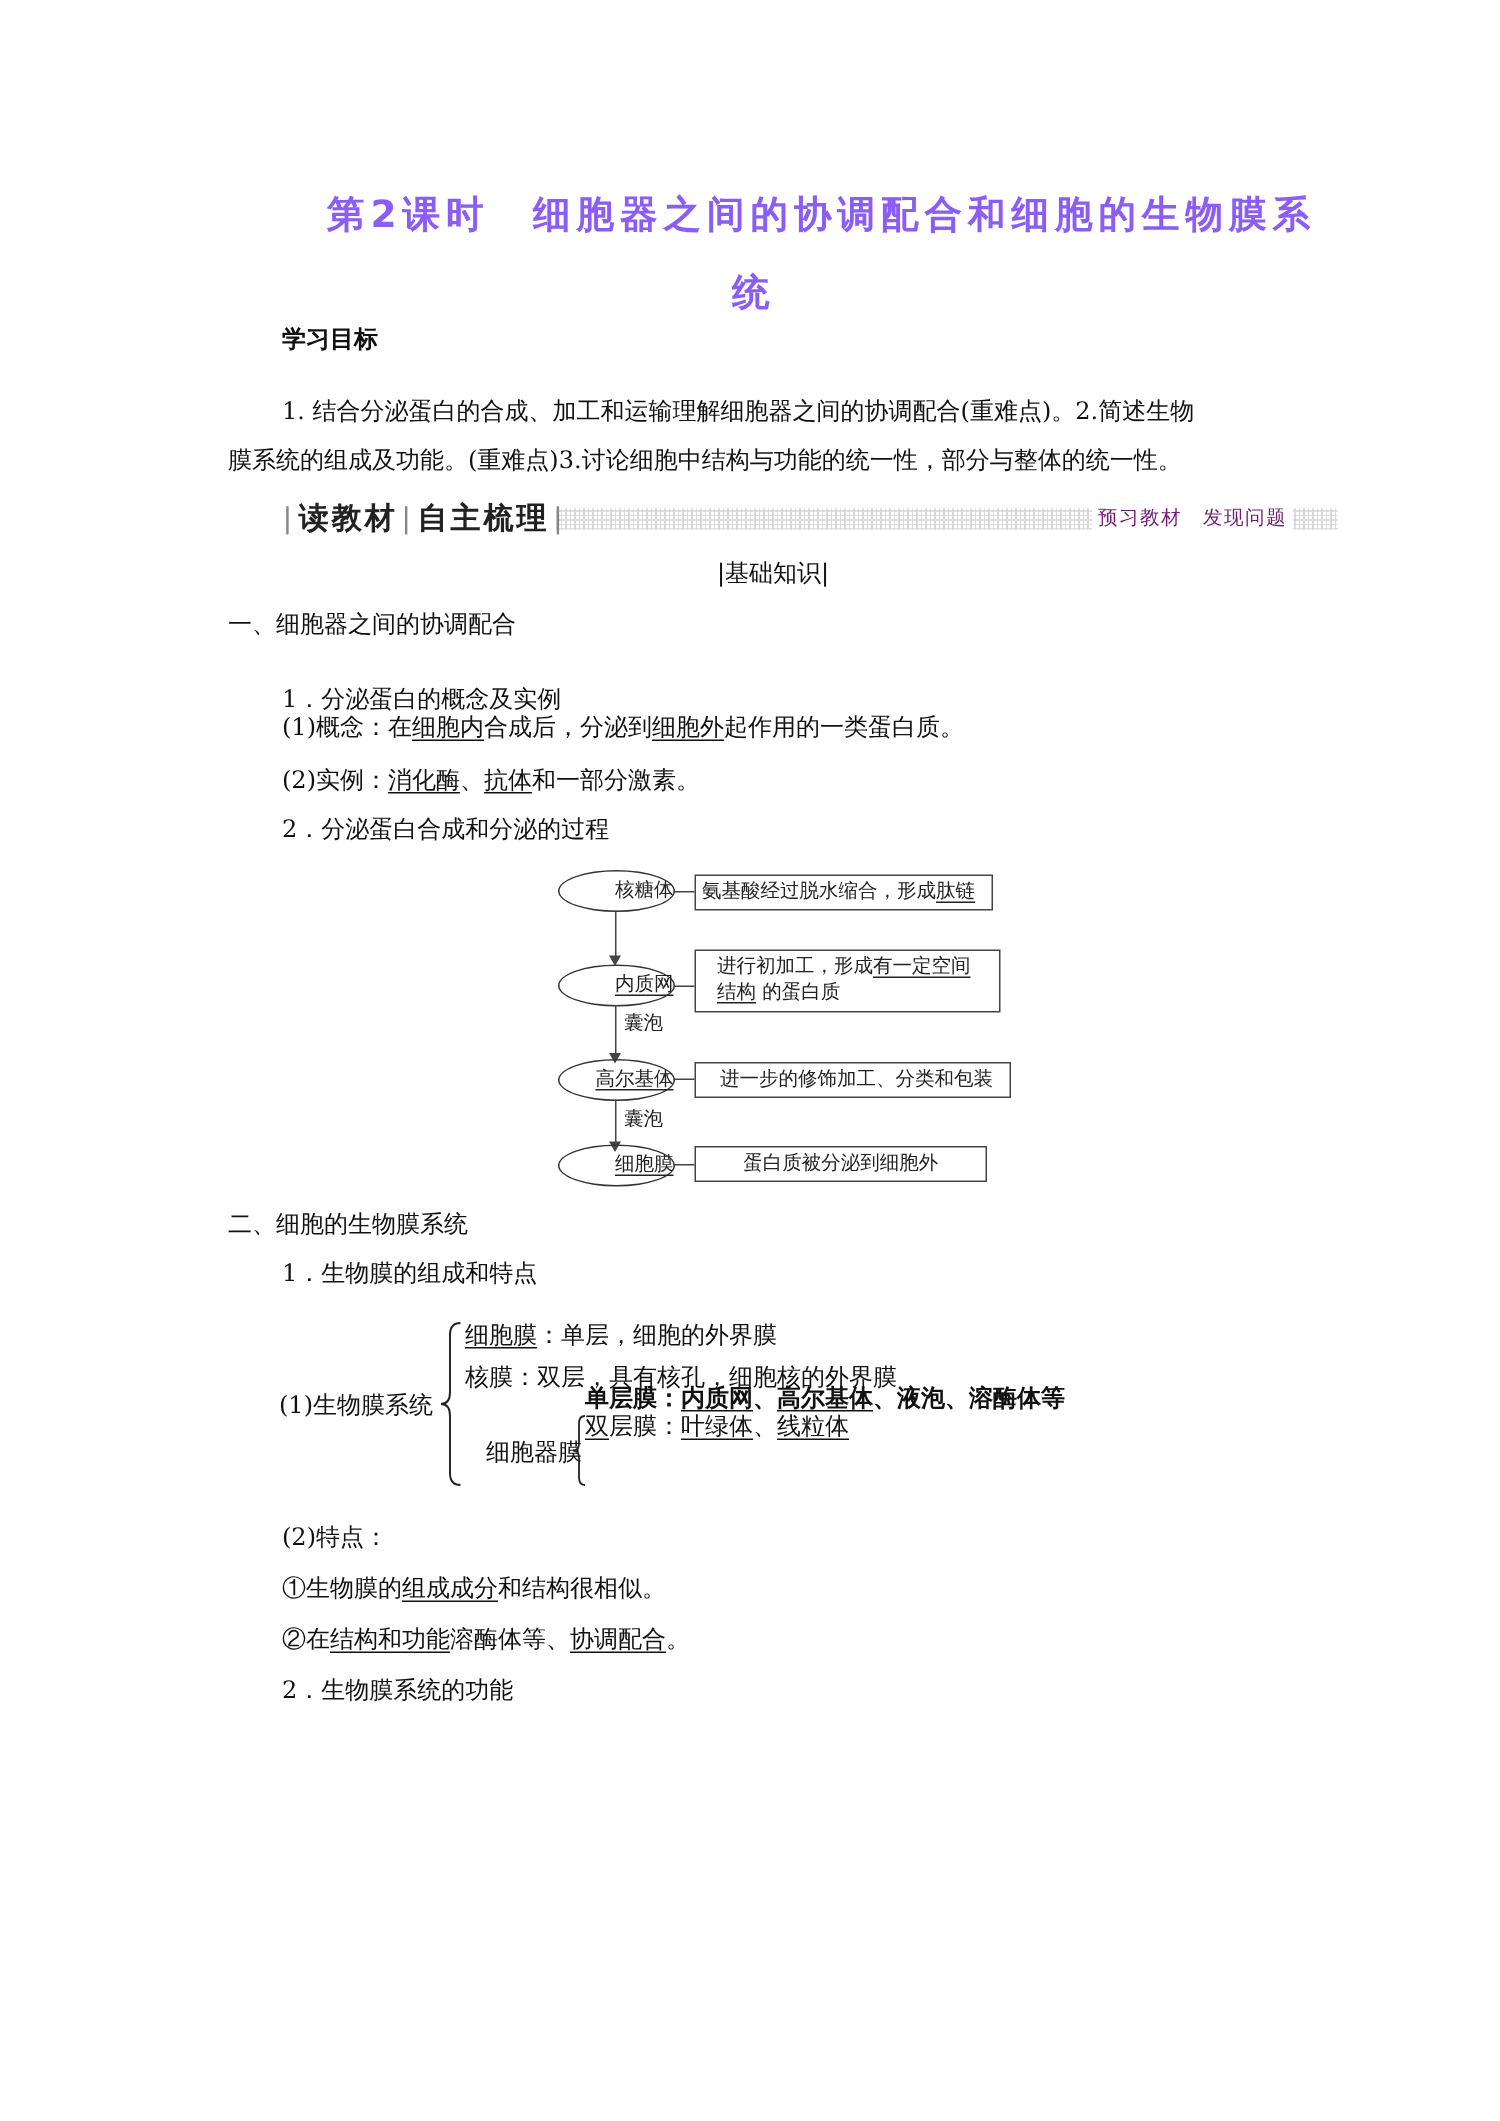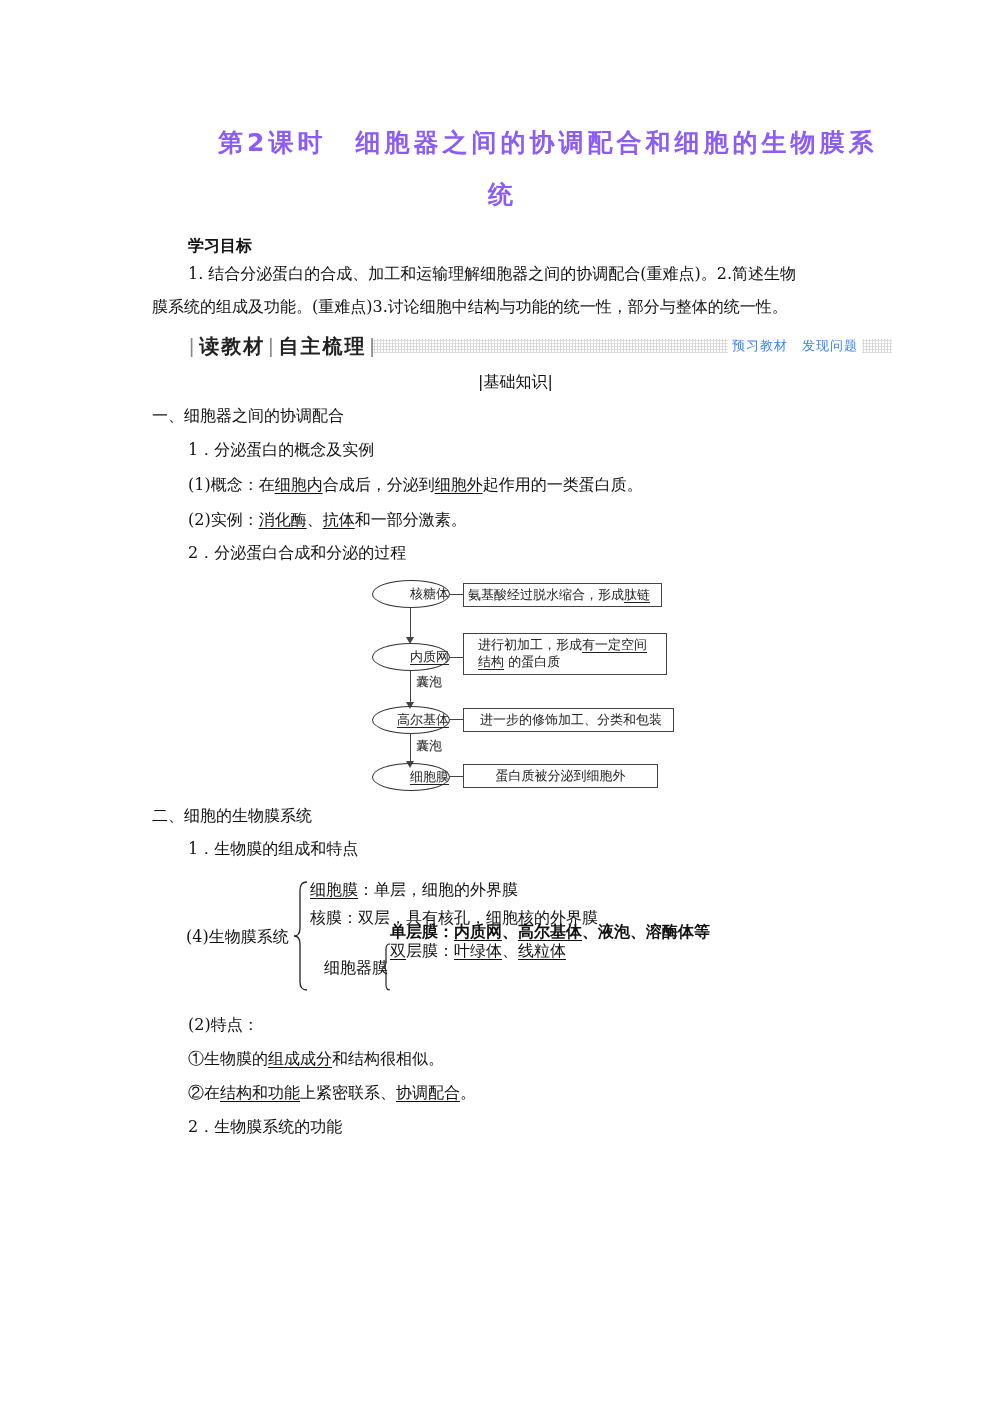--- a/index.html
+++ b/index.html
@@ -10,50 +10,50 @@
   .txt { font-size:16px; line-height:20px; }
   .bold { font-family:"DejaVu Sans","Liberation Sans",sans-serif; font-weight:bold; }
   .u { text-decoration:underline; text-underline-offset:3px; }
   .banner { left:186px; top:333px; width:706px; height:26px; }
   .banner-left { position:absolute; left:0; top:0; height:26px; font-family:Liberation Sans, sans-serif; font-weight:bold; font-size:20px; line-height:26px; letter-spacing:2px; color:#222; }
   .banner-left .sep { font-weight:normal; color:#888; margin:0 3px; }
   .banner-dots { position:absolute; left:185px; right:0; top:6px; height:14px;
     background-image:repeating-linear-gradient(90deg,#cfcfcf 0 1px,transparent 1px 3px),
                      repeating-linear-gradient(0deg,#d8d8d8 0 1px,transparent 1px 3px);
     opacity:0.8; }
-  .banner-right { position:absolute; right:30px; top:3px; background:#fff; padding:0 4px; font-family:"DejaVu Sans","Liberation Sans",sans-serif; font-size:13px; color:#3b82f6; line-height:20px; letter-spacing:1px; }
+  .banner-right { position:absolute; right:30px; top:3px; background:#fff; padding:0 4px; font-family:"DejaVu Sans","Liberation Sans",sans-serif; font-size:13px; color:#701a75; line-height:20px; letter-spacing:1px; }
   .oval { position:absolute; border:1.4px solid #333; border-radius:50%; width:76px; height:26px; text-align:right; font-size:13px; line-height:26px; color:#222; }
   .box { position:absolute; border:1.2px solid #444; font-size:13px; color:#222; }
   .hline { position:absolute; height:0; border-top:1.2px solid #444; }
   .vline { position:absolute; width:0; border-left:1.2px solid #444; }
   .arrowhead { position:absolute; width:0; height:0; border-left:4px solid transparent; border-right:4px solid transparent; border-top:7px solid #444; }
   .small { font-size:13px; color:#222; }
 </style>
 </head>
 <body>
 
 <div class="abs title" style="left:218px; top:126px;">第2课时　细胞器之间的协调配合和细胞的生物膜系</div>
 <div class="abs title" style="left:488px; top:178px;">统</div>
 
-<div class="abs txt bold" style="left:188px; top:236px;">学习目标</div>
+<div class="abs txt bold" style="left:188px; top:216px;">学习目标</div>
 <div class="abs txt" style="left:188px; top:264px;">1. 结合分泌蛋白的合成、加工和运输理解细胞器之间的协调配合(重难点)。2.简述生物</div>
 <div class="abs txt" style="left:152px; top:297px;">膜系统的组成及功能。(重难点)3.讨论细胞中结构与功能的统一性，部分与整体的统一性。</div>
 
 <div class="abs banner">
   <div class="banner-dots"></div>
   <div class="banner-left">
     <span class="sep">|</span><span>读教材</span><span class="sep">|</span><span>自主梳理</span><span class="sep">|</span>
   </div>
   <div class="banner-right">预习教材　发现问题</div>
 </div>
 
 <div class="abs txt bold" style="left:478px; top:372px; font-weight:normal;">|基础知识|</div>
 
 <div class="abs txt bold" style="left:152px; top:406px; font-weight:normal;text-align:right;">一、细胞器之间的协调配合</div>
-<div class="abs txt" style="left:188px; top:440px;">1．分泌蛋白的概念及实例</div>
+<div class="abs txt" style="left:188px; top:456px;">1．分泌蛋白的概念及实例</div>
 <div class="abs txt" style="left:188px; top:475px;">
   <span>(1)概念：在</span><span class="u">细胞内</span><span>合成后，分泌到</span><span class="u">细胞外</span><span>起作用的一类蛋白质。</span>
 </div>
 <div class="abs txt" style="left:188px; top:510px;">
   <span>(2)实例：</span><span class="u">消化酶</span><span>、</span><span class="u">抗体</span><span>和一部分激素。</span>
 </div>
 <div class="abs txt" style="left:188px; top:543px;">2．分泌蛋白合成和分泌的过程</div>
 
 <div>
 
@@ -83,21 +83,21 @@
   <div class="abs small" style="left:416px; top:737px;">囊泡</div>
 
   <div class="oval" style="left:372px; top:763px;"><span class="u">细胞膜</span></div>
   <div class="hline" style="left:449px; top:776px; width:14px;"></div>
   <div class="box" style="left:463px; top:764px; width:193px; height:22px; line-height:22px; text-align:center;">蛋白质被分泌到细胞外</div>
 </div>
 
 <div class="abs txt" style="left:152px; top:806px;">二、细胞的生物膜系统</div>
 <div class="abs txt" style="left:188px; top:839px;">1．生物膜的组成和特点</div>
 
-<div class="abs txt" style="left:186px; top:927px;">(4)生物膜系统</div>
+<div class="abs txt" style="left:186px; top:927px;">(1)生物膜系统</div>
 
 <svg class="abs" style="left:292px; top:880px;" width="18" height="112">
   <path d="M15 2 Q8 2 8 10 L8 48 Q8 56 2 56 Q8 56 8 64 L8 102 Q8 110 15 110" fill="none" stroke="#222" stroke-width="1.3"></path>
 </svg>
 <div class="abs txt" style="left:310px; top:880px;">
   <span class="u">细胞膜</span><span>：单层，细胞的外界膜</span>
 </div>
 <div class="abs txt" style="left:310px; top:908px;">核膜：双层，具有核孔，细胞核的外界膜</div>
 <div class="abs txt" style="left:310px; top:958px;margin-left:14px;">细胞器膜</div>
 
@@ -109,15 +109,15 @@
 </div>
 <div class="abs txt" style="left:390px; top:922px;font-weight:bold;">
   <span>单层膜：</span><span class="u">内质网</span><span>、</span><span class="u">高尔基体</span><span>、液泡、溶酶体等</span>
 </div>
 
 <div class="abs txt" style="left:188px; top:1015px;">(2)特点：</div>
 <div class="abs txt" style="left:188px; top:1049px;">
   <span>①生物膜的</span><span class="u">组成成分</span><span>和结构很相似。</span>
 </div>
 <div class="abs txt" style="left:188px; top:1083px;">
-  <span>②在</span><span class="u">结构和功能</span><span>上紧密联系、</span><span class="u">协调配合</span><span>。</span>
+  <span>②在</span><span class="u">结构和功能</span><span>溶酶体等、</span><span class="u">协调配合</span><span>。</span>
 </div>
 <div class="abs txt" style="left:188px; top:1117px;">2．生物膜系统的功能</div>
 
 </body></html>

